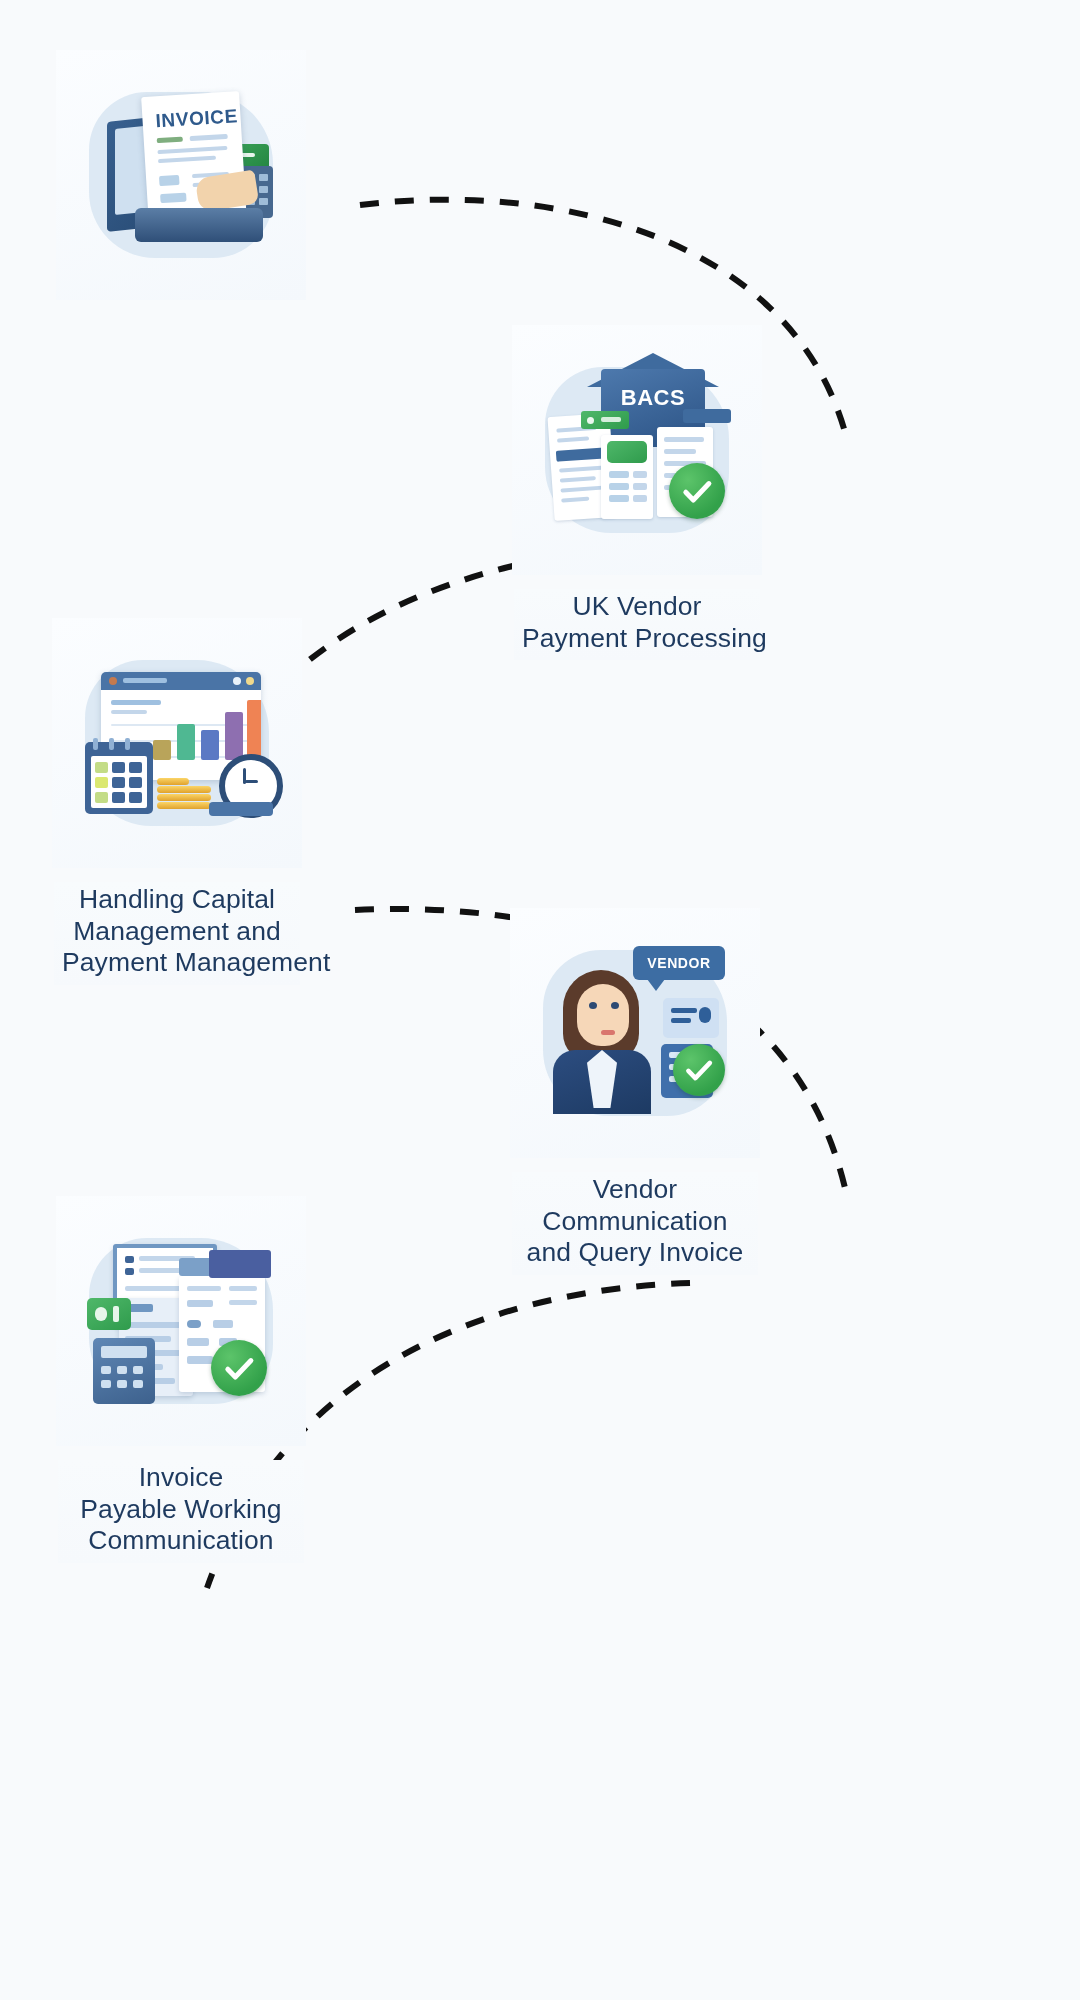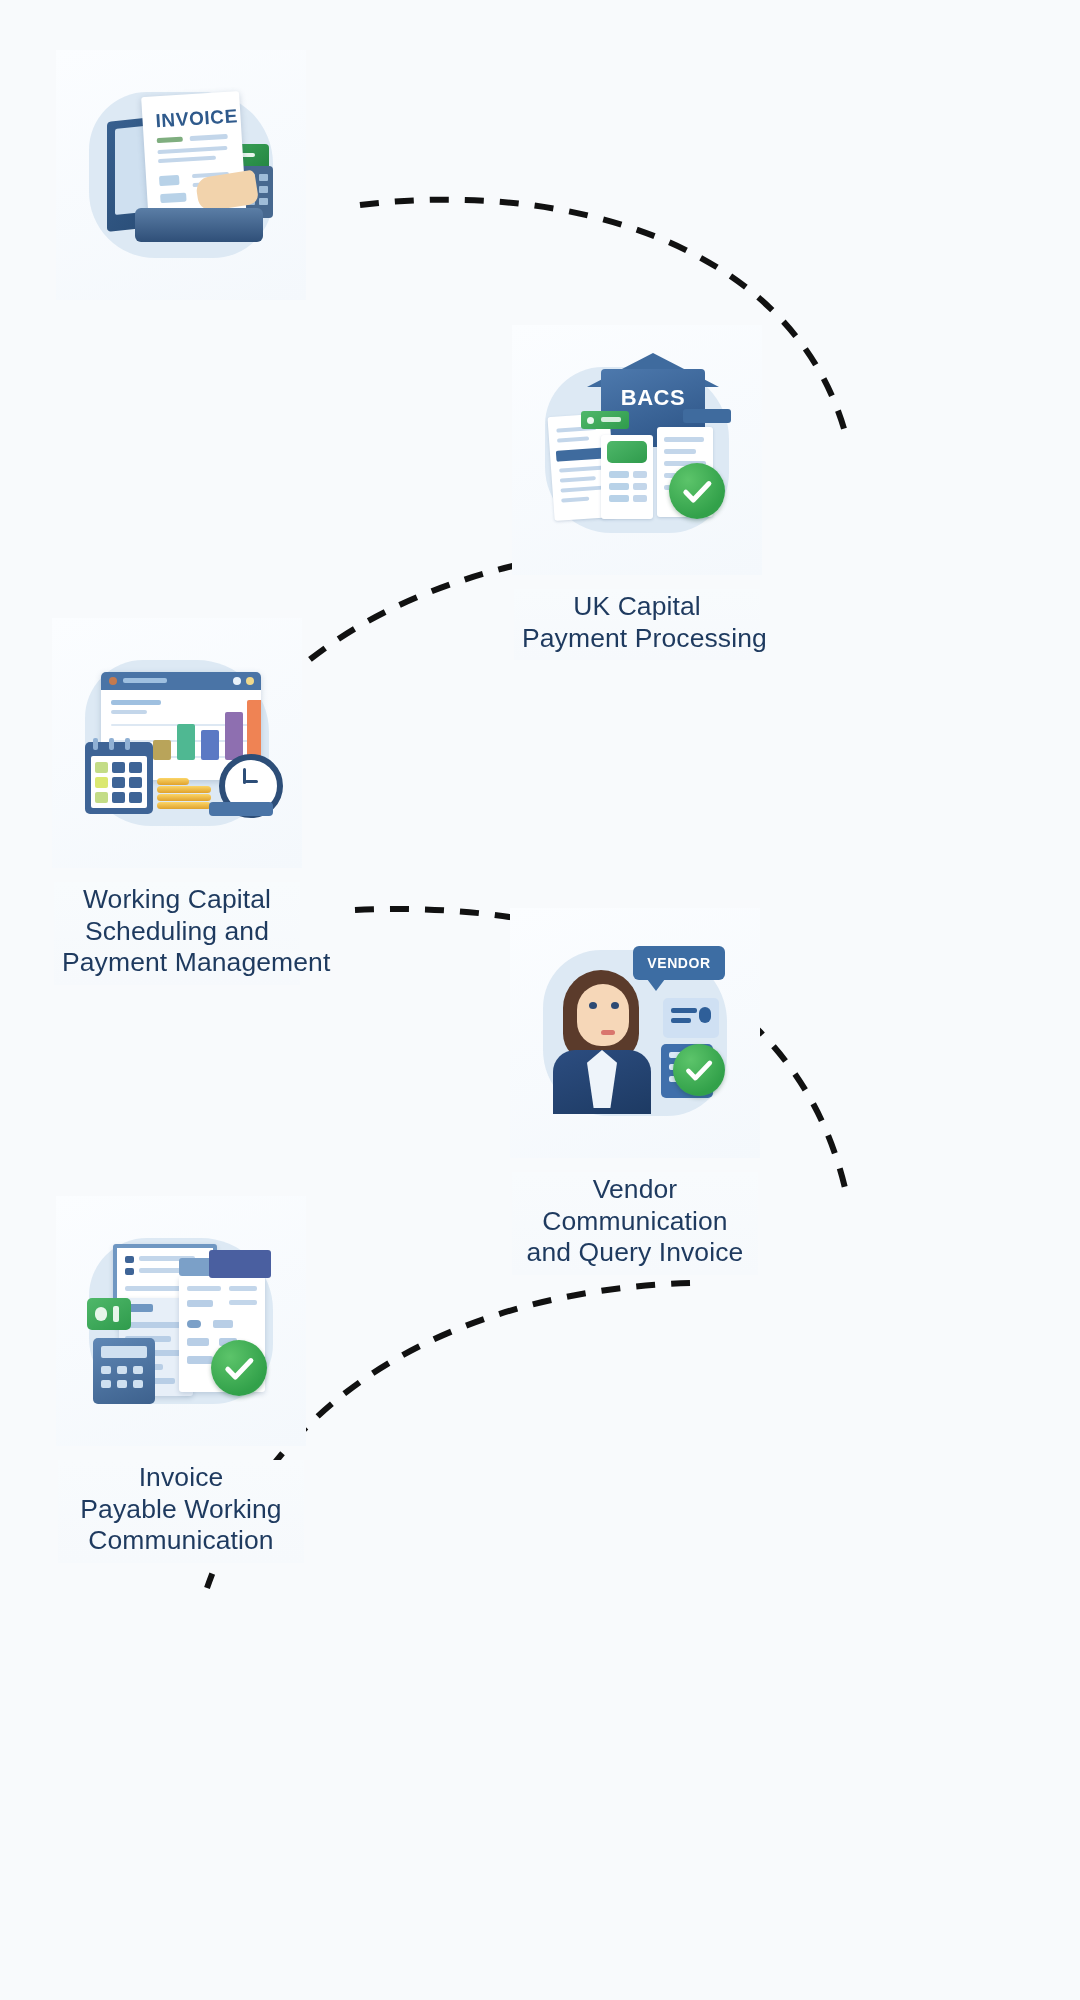--- a/index.html
+++ b/index.html
@@ -213,21 +213,21 @@
         </div>
         <div class="line" style="left:144px;top:52px;width:48px;height:14px;background:#3f6b9e;border-radius:3px"></div>
         <div class="chk" style="left:130px;top:106px;width:56px;height:56px">
           <svg viewBox="0 0 24 24">
               <path d="M4 12.6 9.2 18 20 6.6" fill="none" stroke="#fff" stroke-width="3.4" stroke-linecap="round" stroke-linejoin="round"></path>
             </svg>
         </div>
       </div>
     </div>
     <div class="label">
-      <span>UK Capital</span>
+      <span>UK Vendor</span>
       <span>Payment Processing</span>
     </div>
   </div>
 
   <div class="node" id="node-capital">
     <div class="tile">
       <div class="art">
         <div class="blob"></div>
         <div class="win">
           <div class="winbar"></div>
@@ -271,22 +271,22 @@
           <span class="coin" style="left:26px;top:18px;width:28px"></span>
         </div>
         <div class="clock">
           <i style="left:18px;top:8px;width:3px;height:16px"></i>
           <i style="left:20px;top:20px;width:13px;height:3px"></i>
         </div>
         <div class="line" style="left:130px;top:152px;width:64px;height:14px;background:#4a74a6;border-radius:4px"></div>
       </div>
     </div>
     <div class="label">
-      <span>Working Capital</span>
-      <span>Scheduling and</span>
+      <span>Handling Capital</span>
+      <span>Management and</span>
       <span>Payment Management</span>
     </div>
   </div>
 
   <div class="node" id="node-vendor">
     <div class="tile">
       <div class="art">
         <div class="blob"></div>
         <div class="bub">
             <b>VENDOR</b>

